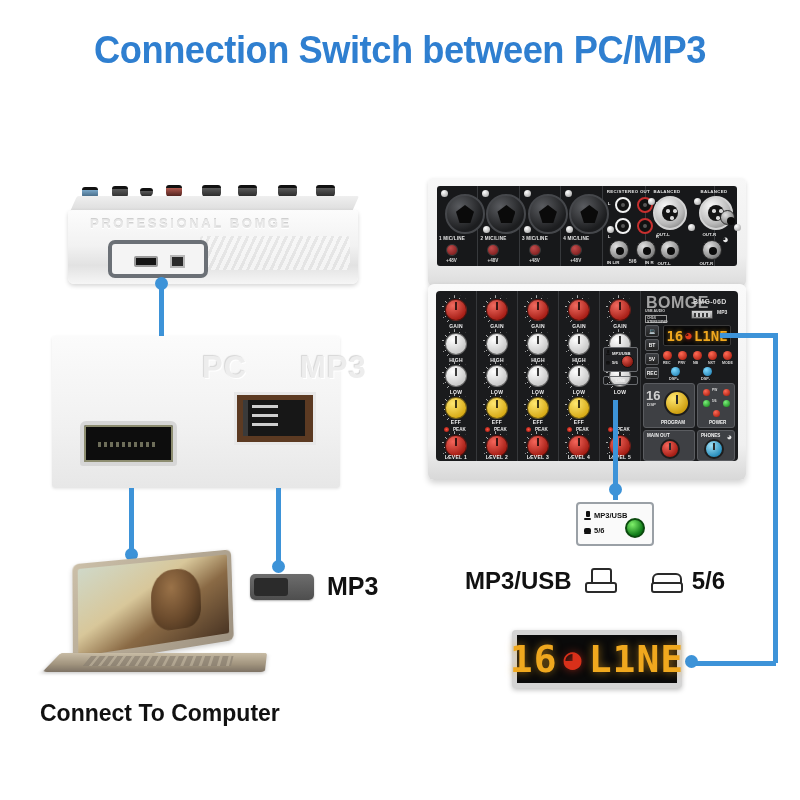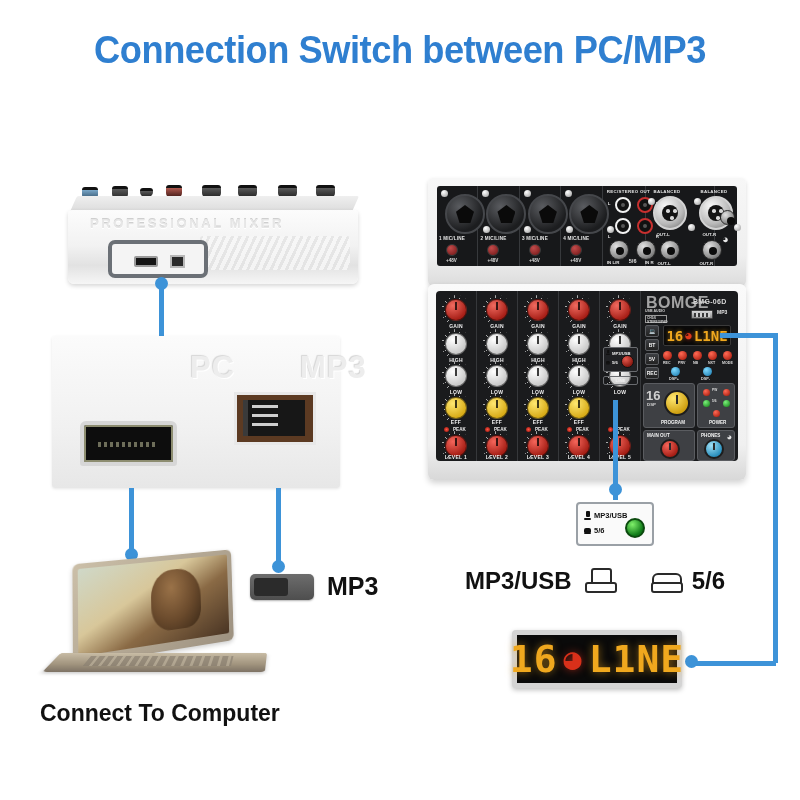--- a/index.html
+++ b/index.html
@@ -489,35 +489,35 @@
       <div class="mini-knob" style="left:30px;top:1px;"></div>
       <div class="mini-knob" style="left:58px;top:3px;width:13px;height:9px;"></div>
       <div class="mini-knob" style="left:84px;top:0px;background:linear-gradient(180deg,#b05a50,#3a1512);"></div>
       <div class="mini-knob" style="left:120px;top:0px;width:19px;"></div>
       <div class="mini-knob" style="left:156px;top:0px;width:19px;"></div>
       <div class="mini-knob" style="left:196px;top:0px;width:19px;"></div>
       <div class="mini-knob" style="left:234px;top:0px;width:19px;"></div>
     </div>
     <div class="rear-top"></div>
     <div class="rear-face">
-      <div class="emboss-txt">PROFESSIONAL MIXER</div>
+      <div class="emboss-txt">PROFESSIONAL BOMGE</div>
       <div class="vent"></div>
       <div class="port-highlight">
         <div class="mini-hdmi"></div>
         <div class="mini-usb"></div>
       </div>
     </div>
   </div>
 
   <div class="line-v" style="left:159px;top:283px;height:56px;"></div>
   <div class="dot" style="left:155px;top:277px;"></div>
   <div class="dot" style="left:155px;top:336px;"></div>
 
   <div class="zoom-panel">
-    <div class="ghost" style="left:138px;top:14px;">PC</div>
+    <div class="ghost" style="left:150px;top:14px;">PC</div>
     <div class="ghost" style="left:248px;top:14px;">MP3</div>
     <div class="big-hdmi"></div>
     <div class="big-usb">
       <div class="big-usb-inner"></div>
     </div>
   </div>
 
   <div class="line-v" style="left:129px;top:488px;height:68px;"></div>
   <div class="dot" style="left:125px;top:548px;"></div>
 

